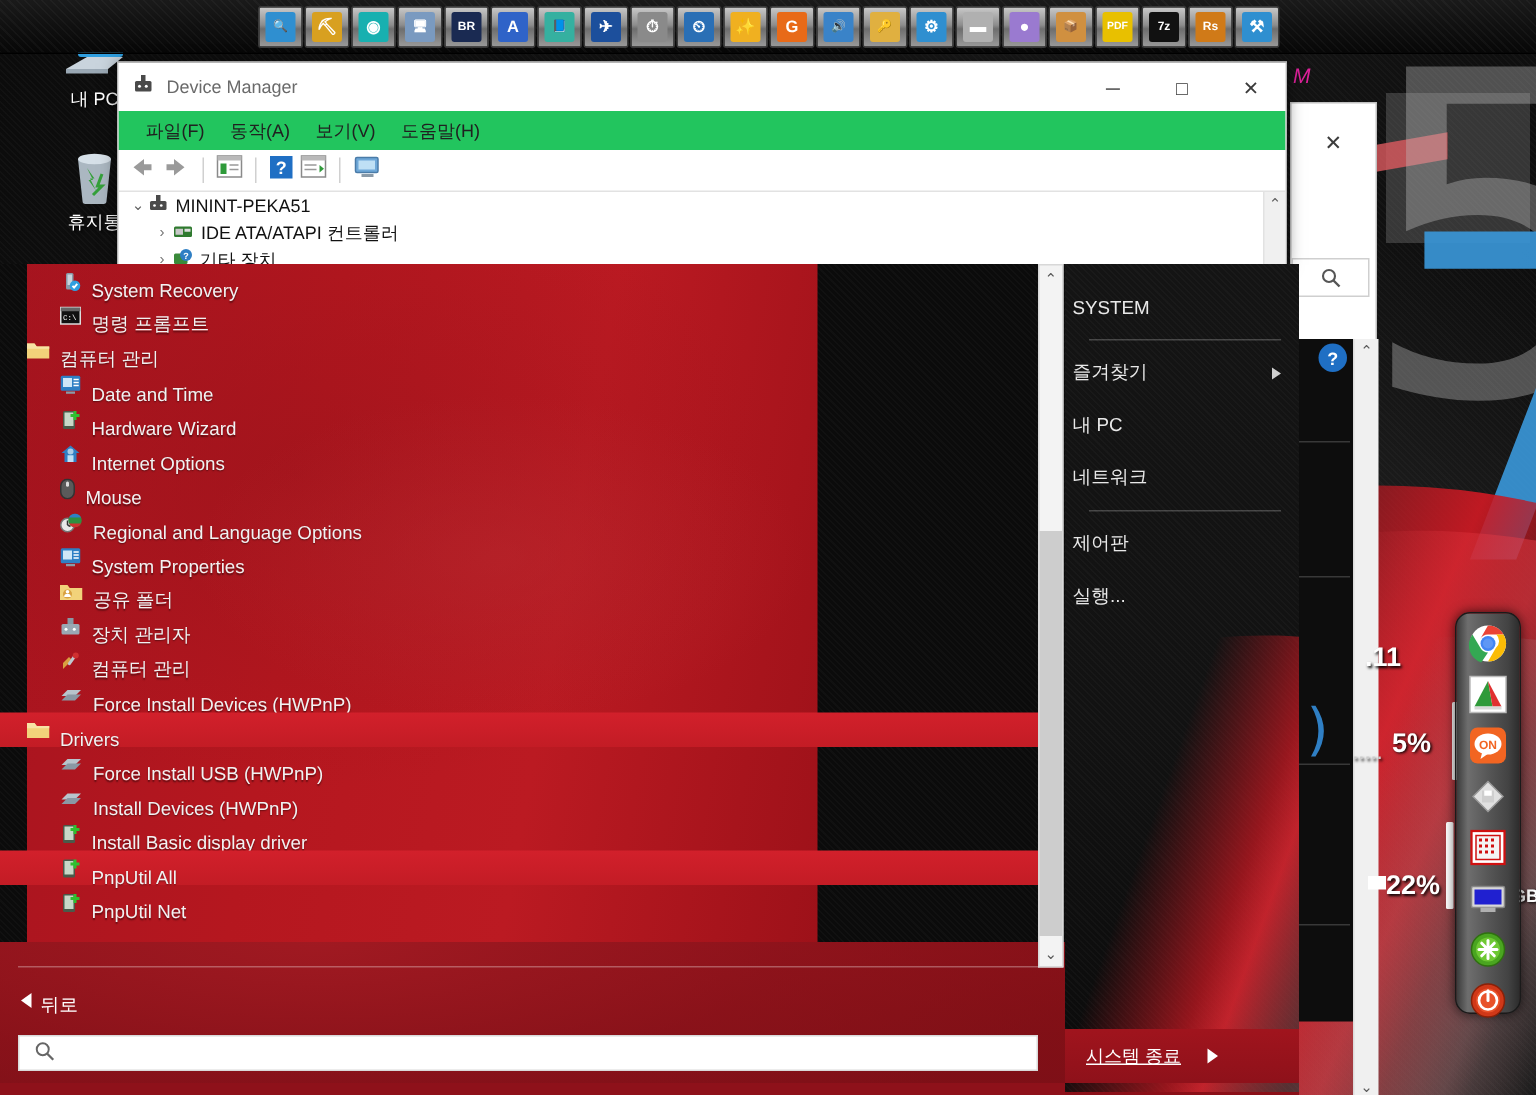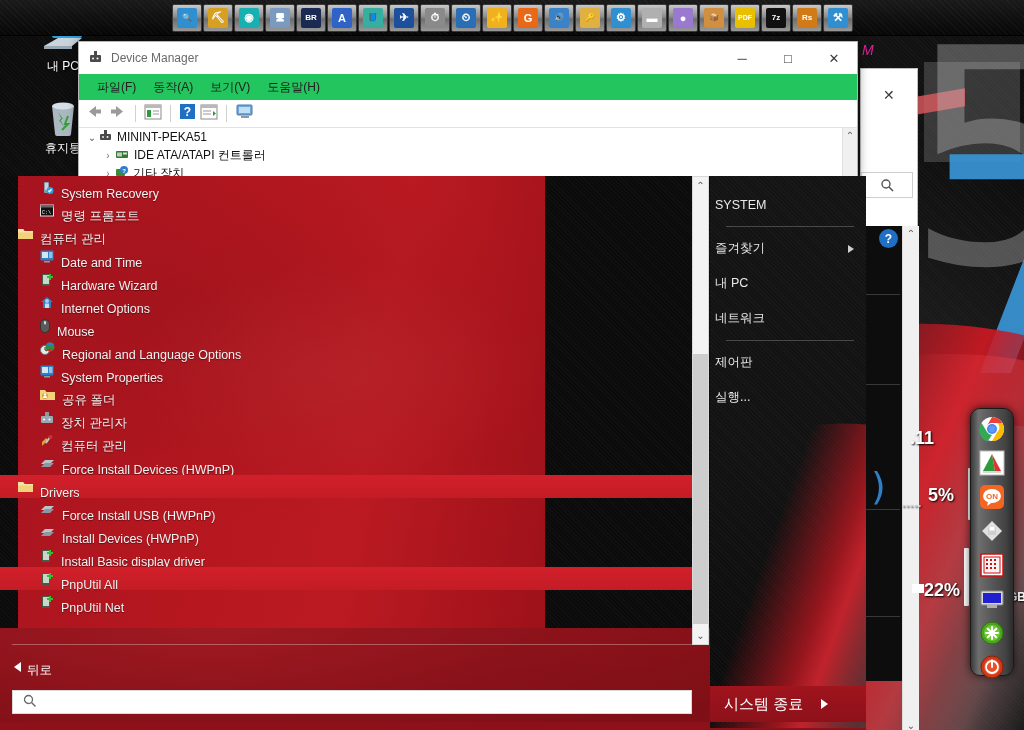--- a/index.html
+++ b/index.html
@@ -369,22 +369,23 @@
   }
   .rp-sep {
     height: 1px; margin: 4px 12px 4px 16px;
     background: rgba(255,255,255,0.22);
   }
   .rp-footer {
     position: absolute; left: 710px; top: 686px;
     width: 156px; height: 36px;
     display: flex; align-items: center;
     padding-left: 14px;
-    color: #fff; font-size: 15px;
+    color: #fff; font-size: 12px;
     background: linear-gradient(180deg,#a0141d 0%, #8e111a 100%);
+    text-decoration: underline;
   }
   .rp-footer .tri {
     margin-left: 18px;
     width: 0; height: 0;
     border-top: 5px solid transparent;
     border-bottom: 5px solid transparent;
     border-left: 7px solid #fff;
   }
   .rp-footer-bg {
     position:absolute; left: 710px; top: 646px;

